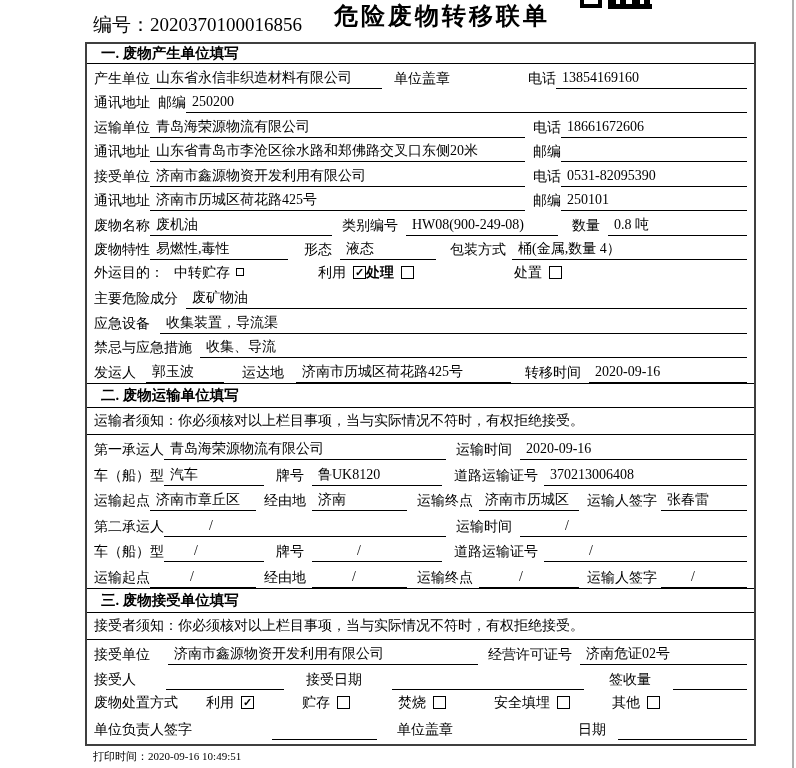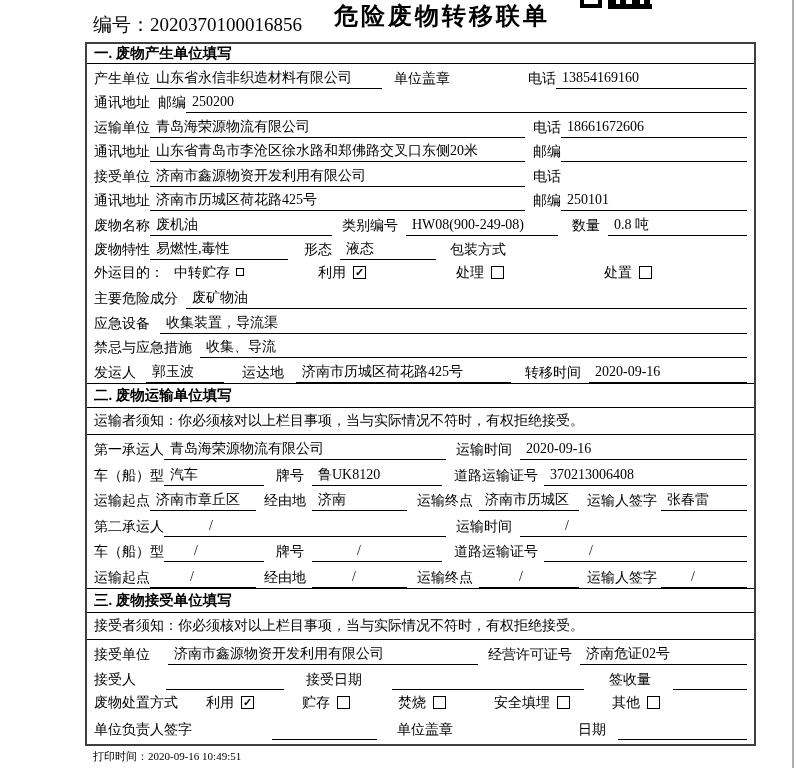--- a/index.html
+++ b/index.html
@@ -16,21 +16,21 @@
   .qr .b1{left:30px;top:0;width:8px;height:9px;}
   .qr .b2{left:38px;top:4px;width:16px;height:5px;}
   .qr .b3{left:42px;top:0;width:6px;height:4px;}
   .qr .b4{left:54px;top:0;width:8px;height:9px;}
   .qr .b5{left:62px;top:4px;width:12px;height:5px;}
   .qr .b6{left:66px;top:0;width:6px;height:4px;}
   .edge-line{position:absolute;right:2px;top:0;width:2px;height:768px;background:#b0b0b0;}
 
   .form{position:absolute;left:85px;top:42px;width:671px;height:704px;
         border:2px solid #3f3f3f;box-sizing:border-box;background:#fff;}
-  .sec-h{font-weight:bold;padding-left:7px;border-bottom:1px solid #000;
+  .sec-h{font-weight:bold;padding-left:14px;border-bottom:1px solid #000;
          height:19px;line-height:19px;font-size:14.5px;white-space:nowrap;}
   .sec-h.mid{height:23px;line-height:23px;border-top:1px solid #000;}
   .notice{padding-left:7px;border-bottom:1px solid #000;height:26px;line-height:26px;white-space:nowrap;}
 
   .row{display:flex;align-items:flex-end;padding:0 7px;height:24.5px;white-space:nowrap;}
   .s2 .row{height:25.5px;}
   .s3 .row{height:25px;}
   .row .lab,.row .val{line-height:21px;}
   .lab{flex:none;}
   .val{flex:none;border-bottom:1px solid #000;padding-left:6px;box-sizing:border-box;min-height:21px;}
@@ -93,20 +93,21 @@
       <span class="lab">通讯地址</span>
       <span class="val" style="width:375px;">山东省青岛市李沧区徐水路和郑佛路交叉口东侧20米</span>
       <span class="lab" style="margin-left:8px;">邮编</span>
       <span class="val grow"></span>
     </div>
 
     <div class="row">
       <span class="lab">接受单位</span>
       <span class="val" style="width:375px;">济南市鑫源物资开发利用有限公司</span>
       <span class="lab" style="margin-left:8px;">电话</span>
+      <span class="val grow">0531-82095390</span>
     </div>
 
     <div class="row">
       <span class="lab">通讯地址</span>
       <span class="val" style="width:375px;">济南市历城区荷花路425号</span>
       <span class="lab" style="margin-left:8px;">邮编</span>
       <span class="val grow">250101</span>
     </div>
 
     <div class="row">
@@ -117,33 +118,34 @@
       <span class="lab" style="margin-left:14px;">数量</span>
       <span class="val grow" style="margin-left:8px;">0.8 吨</span>
     </div>
 
     <div class="row">
       <span class="lab">废物特性</span>
       <span class="val" style="width:138px;">易燃性,毒性</span>
       <span class="lab" style="margin-left:16px;">形态</span>
       <span class="val" style="width:96px;margin-left:8px;">液态</span>
       <span class="lab" style="margin-left:14px;">包装方式</span>
+      <span class="val grow" style="margin-left:6px;">桶(金属,数量 4）</span>
     </div>
 
     <div class="row checks">
       <span class="lab">外运目的：</span>
       <span class="chk" style="margin-left:10px;">
         <span class="lab">中转贮存</span>
         <span class="box sm"></span>
       </span>
       <span class="chk" style="margin-left:74px;">
         <span class="lab">利用</span>
         <span class="box">✓</span>
       </span>
-      <span class="chk" style="margin-left:90px;">
+      <span class="chk" style="font-weight:bold;">
         <span class="lab">处理</span>
         <span class="box"></span>
       </span>
       <span class="chk" style="margin-left:100px;">
         <span class="lab">处置</span>
         <span class="box"></span>
       </span>
     </div>
 
     <div class="row">

